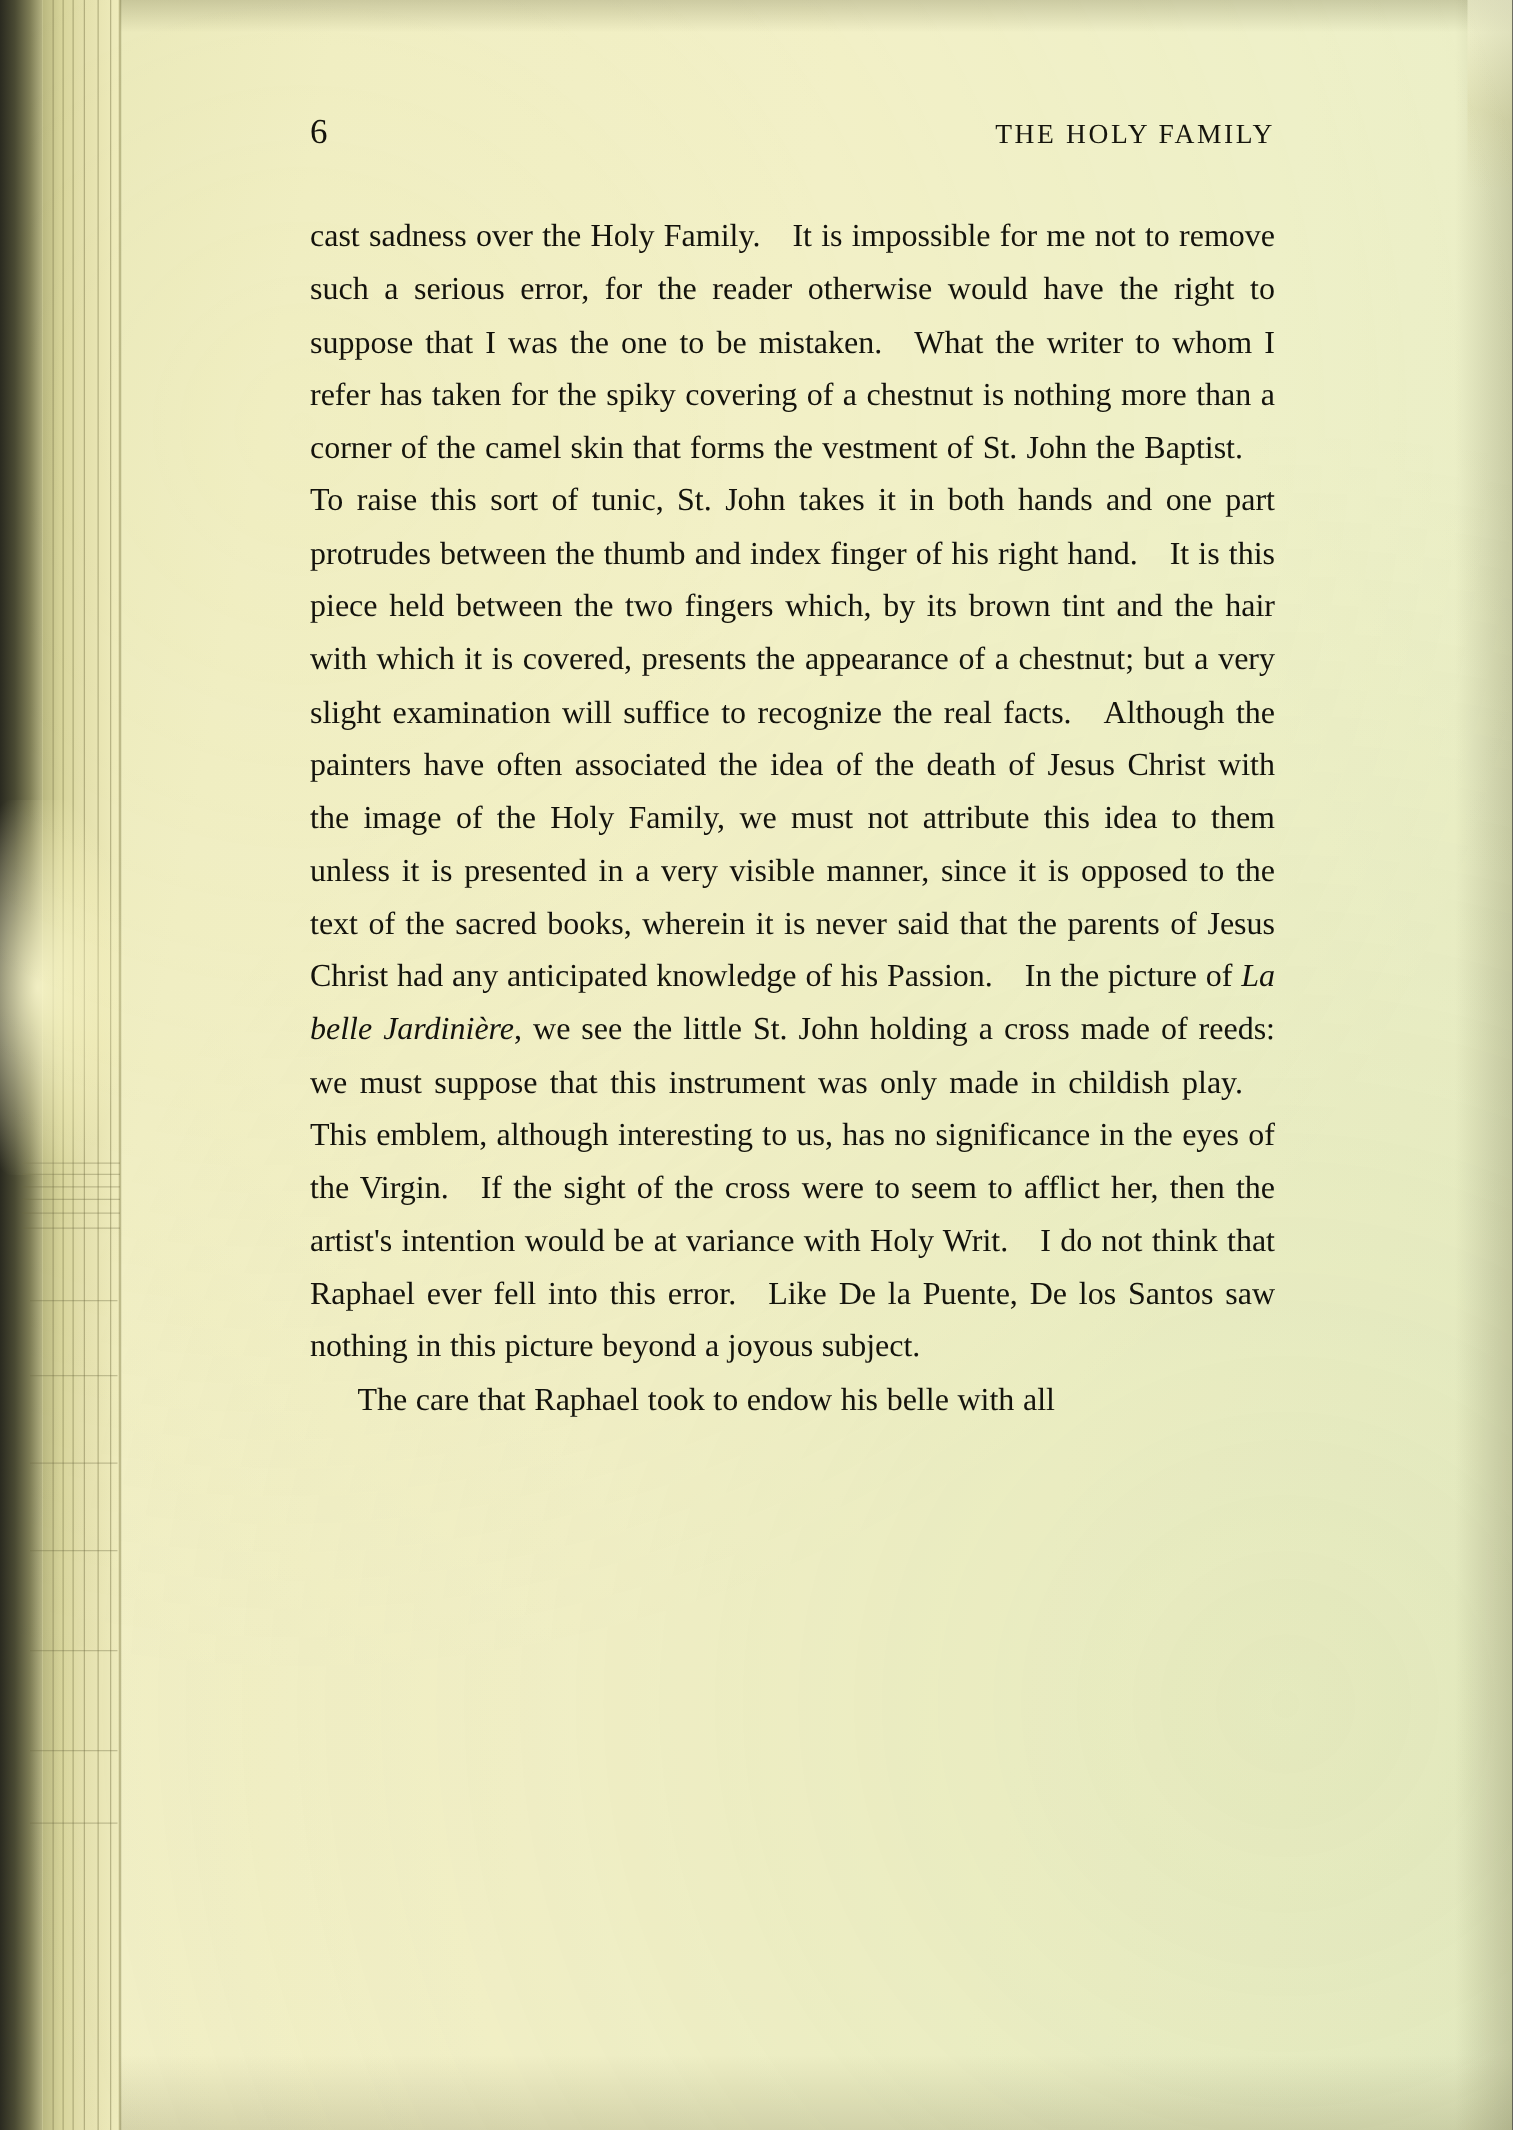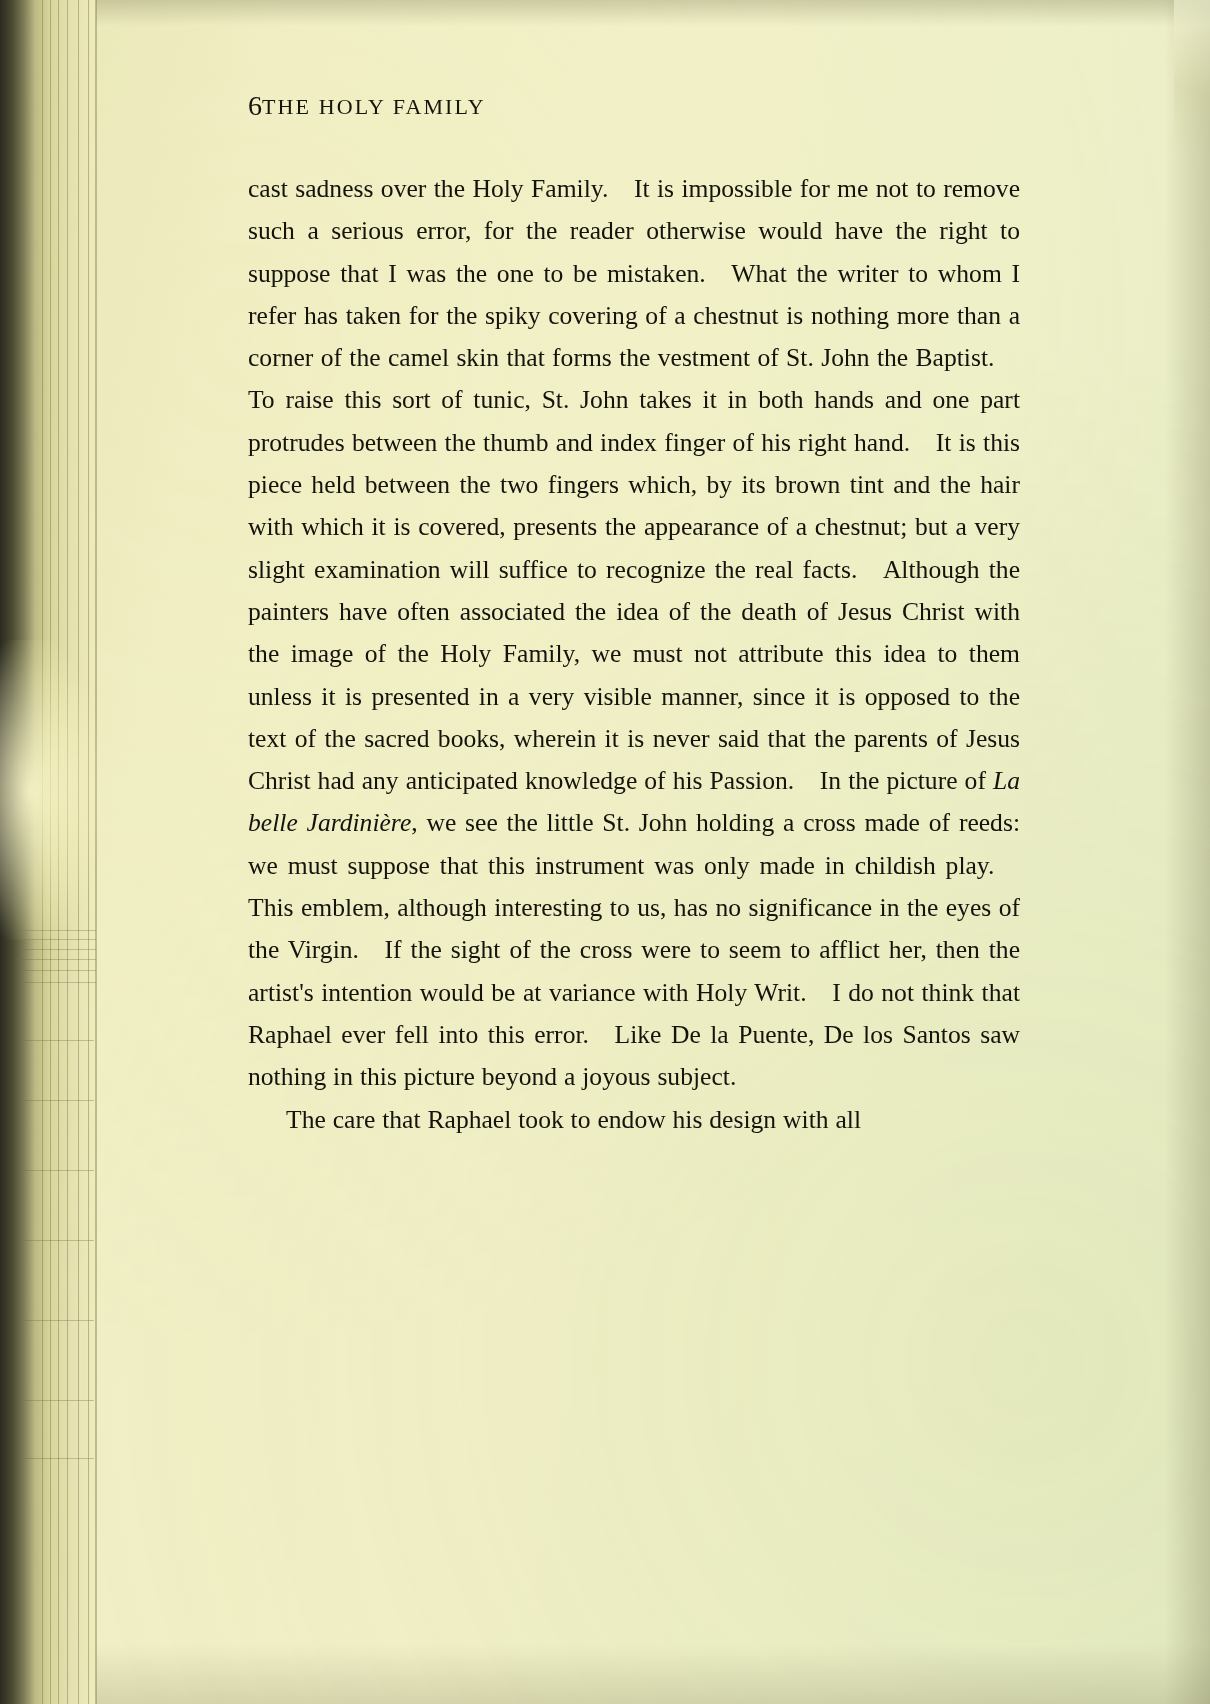--- a/index.html
+++ b/index.html
@@ -115,21 +115,21 @@
     top: 4px;
     font-size: 28px;
     color: #14130c;
     letter-spacing: 0.5px;
   }
   .head-title {
     position: absolute;
     left: 0;
     right: 0;
     top: 8px;
-    text-align: left;
+    text-align: right;
     font-size: 22px;
     letter-spacing: 2.1px;
     color: #16150d;
     padding-left: 14px;
   }
   .body-text {
     margin-top: 36px;
     font-size: 25.6px;
     line-height: 42.3px;
     text-align: justify;
@@ -195,19 +195,19 @@
 
   <div class="content">
 
     <div class="running-head">
       <div class="folio">6</div>
       <div class="head-title">THE HOLY FAMILY</div>
     </div>
 
     <div class="body-text">
       <p><span>cast sadness over the Holy Family. It is impossible for me not to remove such a serious error, for the reader otherwise would have the right to suppose that I was the one to be mistaken. What the writer to whom I refer has taken for the spiky covering of a chestnut is nothing more than a corner of the camel skin that forms the vestment of St. John the Baptist. To raise this sort of tunic, St. John takes it in both hands and one part protrudes between the thumb and index finger of his right hand. It is this piece held between the two fingers which, by its brown tint and the hair with which it is covered, presents the appearance of a chestnut; but a very slight examination will suffice to recognize the real facts. Although the painters have often associated the idea of the death of Jesus Christ with the image of the Holy Family, we must not attribute this idea to them unless it is presented in a very visible manner, since it is opposed to the text of the sacred books, wherein it is never said that the parents of Jesus Christ had any anticipated knowledge of his Passion. In the picture of </span><i>La belle Jardinière</i><span>, we see the little St. John holding a cross made of reeds: we must suppose that this instrument was only made in childish play. This emblem, although interesting to us, has no significance in the eyes of the Virgin. If the sight of the cross were to seem to afflict her, then the artist's intention would be at variance with Holy Writ. I do not think that Raphael ever fell into this error. Like De la Puente, De los Santos saw nothing in this picture beyond a joyous subject.</span></p>
-      <p class="indent">The care that Raphael took to endow his design with all</p>
+      <p class="indent">The care that Raphael took to endow his belle with all</p>
     </div>
 
   </div>
 
   <div class="grain"></div>
 </div>
 
 </body></html>

